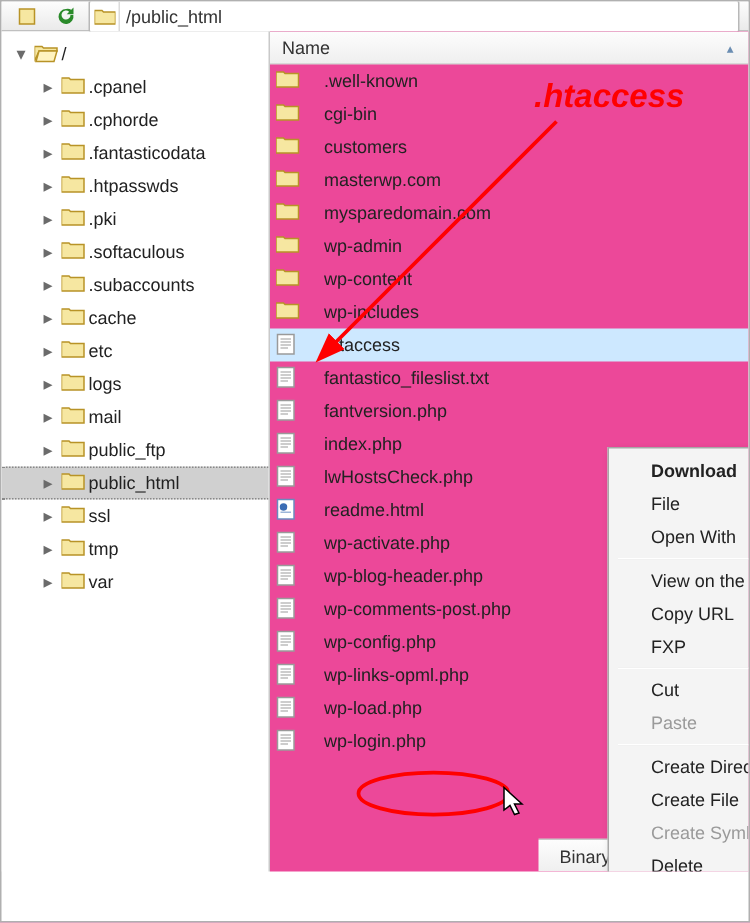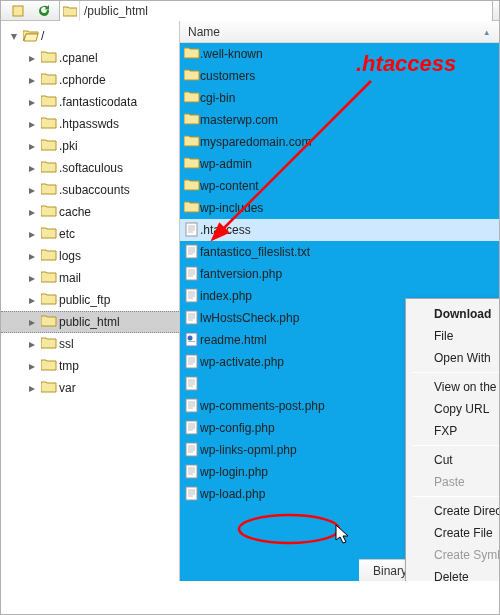--- a/index.html
+++ b/index.html
@@ -41,32 +41,32 @@
   
   .panes{display:flex;height:560px;}
   .tree{
     width:179px;border-right:1px solid #c9c9c9;
     overflow-y:auto;overflow-x:auto;
     padding:4px 0 0 0;
     background:#fff;
     position:relative;
   }
   .filelist{
-    flex:1;overflow:hidden;position:relative;background:#0ea5e9;text-align:center;
+    flex:1;overflow:hidden;position:relative;background:#ec4899;
   }
   .file-header{
     height:22px;border-bottom:1px solid #d8d8d8;
     background:linear-gradient(#fdfdfd,#efefef);
     display:flex;align-items:center;padding:0 8px;font-size:12px;color:#333;
     position:relative;
   }
   .sort-caret{position:absolute;right:10px;color:#6a8db2;font-size:9px;}
   .files{overflow-y:auto;height:535px;}
   .row{
-    display:flex;align-items:center;height:22px;padding:0 4px;gap:0;
+    display:flex;align-items:center;height:22px;padding:0 4px;gap:16px;
     white-space:nowrap;
   }
   .row.selected{background:#cde8ff;}
   .fname{font-size:12px;color:#222;}
   
   .node{display:flex;align-items:center;height:22px;gap:2px;white-space:nowrap;}
   .node .expander{width:14px;text-align:center;color:#6b6b6b;font-size:12px;line-height:1;}
   .node .label{font-size:12px;color:#222;}
   .node.selected{background:#d0d0d0;border:1px dotted #888;border-left:none;border-right:none;}
   .indent1{padding-left:6px;}
@@ -269,27 +269,27 @@
         <div class="row">
           <span class="ico"><svg width="16" height="13">
               <path d="M0 2h5l1 1h9v9H0z" fill="#f6e7a1" stroke="#b89327"></path>
             </svg></span>
           <span class="fname">.well-known</span>
         </div>
         <div class="row">
           <span class="ico"><svg width="16" height="13">
               <path d="M0 2h5l1 1h9v9H0z" fill="#f6e7a1" stroke="#b89327"></path>
             </svg></span>
+          <span class="fname">cgi-bin</span>
+        </div>
+        <div class="row">
+          <span class="ico"><svg width="16" height="13">
+              <path d="M0 2h5l1 1h9v9H0z" fill="#f6e7a1" stroke="#b89327"></path>
+            </svg></span>
           <span class="fname">customers</span>
-        </div>
-        <div class="row">
-          <span class="ico"><svg width="16" height="13">
-              <path d="M0 2h5l1 1h9v9H0z" fill="#f6e7a1" stroke="#b89327"></path>
-            </svg></span>
-          <span class="fname">cgi-bin</span>
         </div>
         <div class="row">
           <span class="ico"><svg width="16" height="13">
               <path d="M0 2h5l1 1h9v9H0z" fill="#f6e7a1" stroke="#b89327"></path>
             </svg></span>
           <span class="fname">masterwp.com</span>
         </div>
         <div class="row">
           <span class="ico"><svg width="16" height="13">
               <path d="M0 2h5l1 1h9v9H0z" fill="#f6e7a1" stroke="#b89327"></path>
@@ -383,20 +383,21 @@
           <span class="fname">wp-activate.php</span>
         </div>
         <div class="row">
           <span class="ico"><svg width="14" height="15">
               <rect x="1" y="1" width="11" height="13" fill="#fff" stroke="#9a9a9a"></rect>
               <line x1="3" y1="4" x2="10" y2="4" stroke="#bdbdbd"></line>
               <line x1="3" y1="6" x2="10" y2="6" stroke="#bdbdbd"></line>
               <line x1="3" y1="8" x2="10" y2="8" stroke="#bdbdbd"></line>
               <line x1="3" y1="10" x2="8" y2="10" stroke="#bdbdbd"></line>
             </svg></span>
+          <span class="fname">wp-blog-header.php</span>
         </div>
         <div class="row">
           <span class="ico"><svg width="14" height="15">
               <rect x="1" y="1" width="11" height="13" fill="#fff" stroke="#9a9a9a"></rect>
               <line x1="3" y1="4" x2="10" y2="4" stroke="#bdbdbd"></line>
               <line x1="3" y1="6" x2="10" y2="6" stroke="#bdbdbd"></line>
               <line x1="3" y1="8" x2="10" y2="8" stroke="#bdbdbd"></line>
               <line x1="3" y1="10" x2="8" y2="10" stroke="#bdbdbd"></line>
             </svg></span>
           <span class="fname">wp-comments-post.php</span>
@@ -422,31 +423,31 @@
           <span class="fname">wp-links-opml.php</span>
         </div>
         <div class="row">
           <span class="ico"><svg width="14" height="15">
               <rect x="1" y="1" width="11" height="13" fill="#fff" stroke="#9a9a9a"></rect>
               <line x1="3" y1="4" x2="10" y2="4" stroke="#bdbdbd"></line>
               <line x1="3" y1="6" x2="10" y2="6" stroke="#bdbdbd"></line>
               <line x1="3" y1="8" x2="10" y2="8" stroke="#bdbdbd"></line>
               <line x1="3" y1="10" x2="8" y2="10" stroke="#bdbdbd"></line>
             </svg></span>
+          <span class="fname">wp-load.php</span>
+        </div>
+        <div class="row">
+          <span class="ico"><svg width="14" height="15">
+              <rect x="1" y="1" width="11" height="13" fill="#fff" stroke="#9a9a9a"></rect>
+              <line x1="3" y1="4" x2="10" y2="4" stroke="#bdbdbd"></line>
+              <line x1="3" y1="6" x2="10" y2="6" stroke="#bdbdbd"></line>
+              <line x1="3" y1="8" x2="10" y2="8" stroke="#bdbdbd"></line>
+              <line x1="3" y1="10" x2="8" y2="10" stroke="#bdbdbd"></line>
+            </svg></span>
           <span class="fname">wp-login.php</span>
-        </div>
-        <div class="row">
-          <span class="ico"><svg width="14" height="15">
-              <rect x="1" y="1" width="11" height="13" fill="#fff" stroke="#9a9a9a"></rect>
-              <line x1="3" y1="4" x2="10" y2="4" stroke="#bdbdbd"></line>
-              <line x1="3" y1="6" x2="10" y2="6" stroke="#bdbdbd"></line>
-              <line x1="3" y1="8" x2="10" y2="8" stroke="#bdbdbd"></line>
-              <line x1="3" y1="10" x2="8" y2="10" stroke="#bdbdbd"></line>
-            </svg></span>
-          <span class="fname">wp-load.php</span>
         </div>
       </div>
 
     <div class="ctx" id="ctx">
         <div class="ctx-item">
           <span style="font-weight: bold;">Download</span>
         </div>
         <div class="ctx-item">
           <span>File</span>
         </div>

